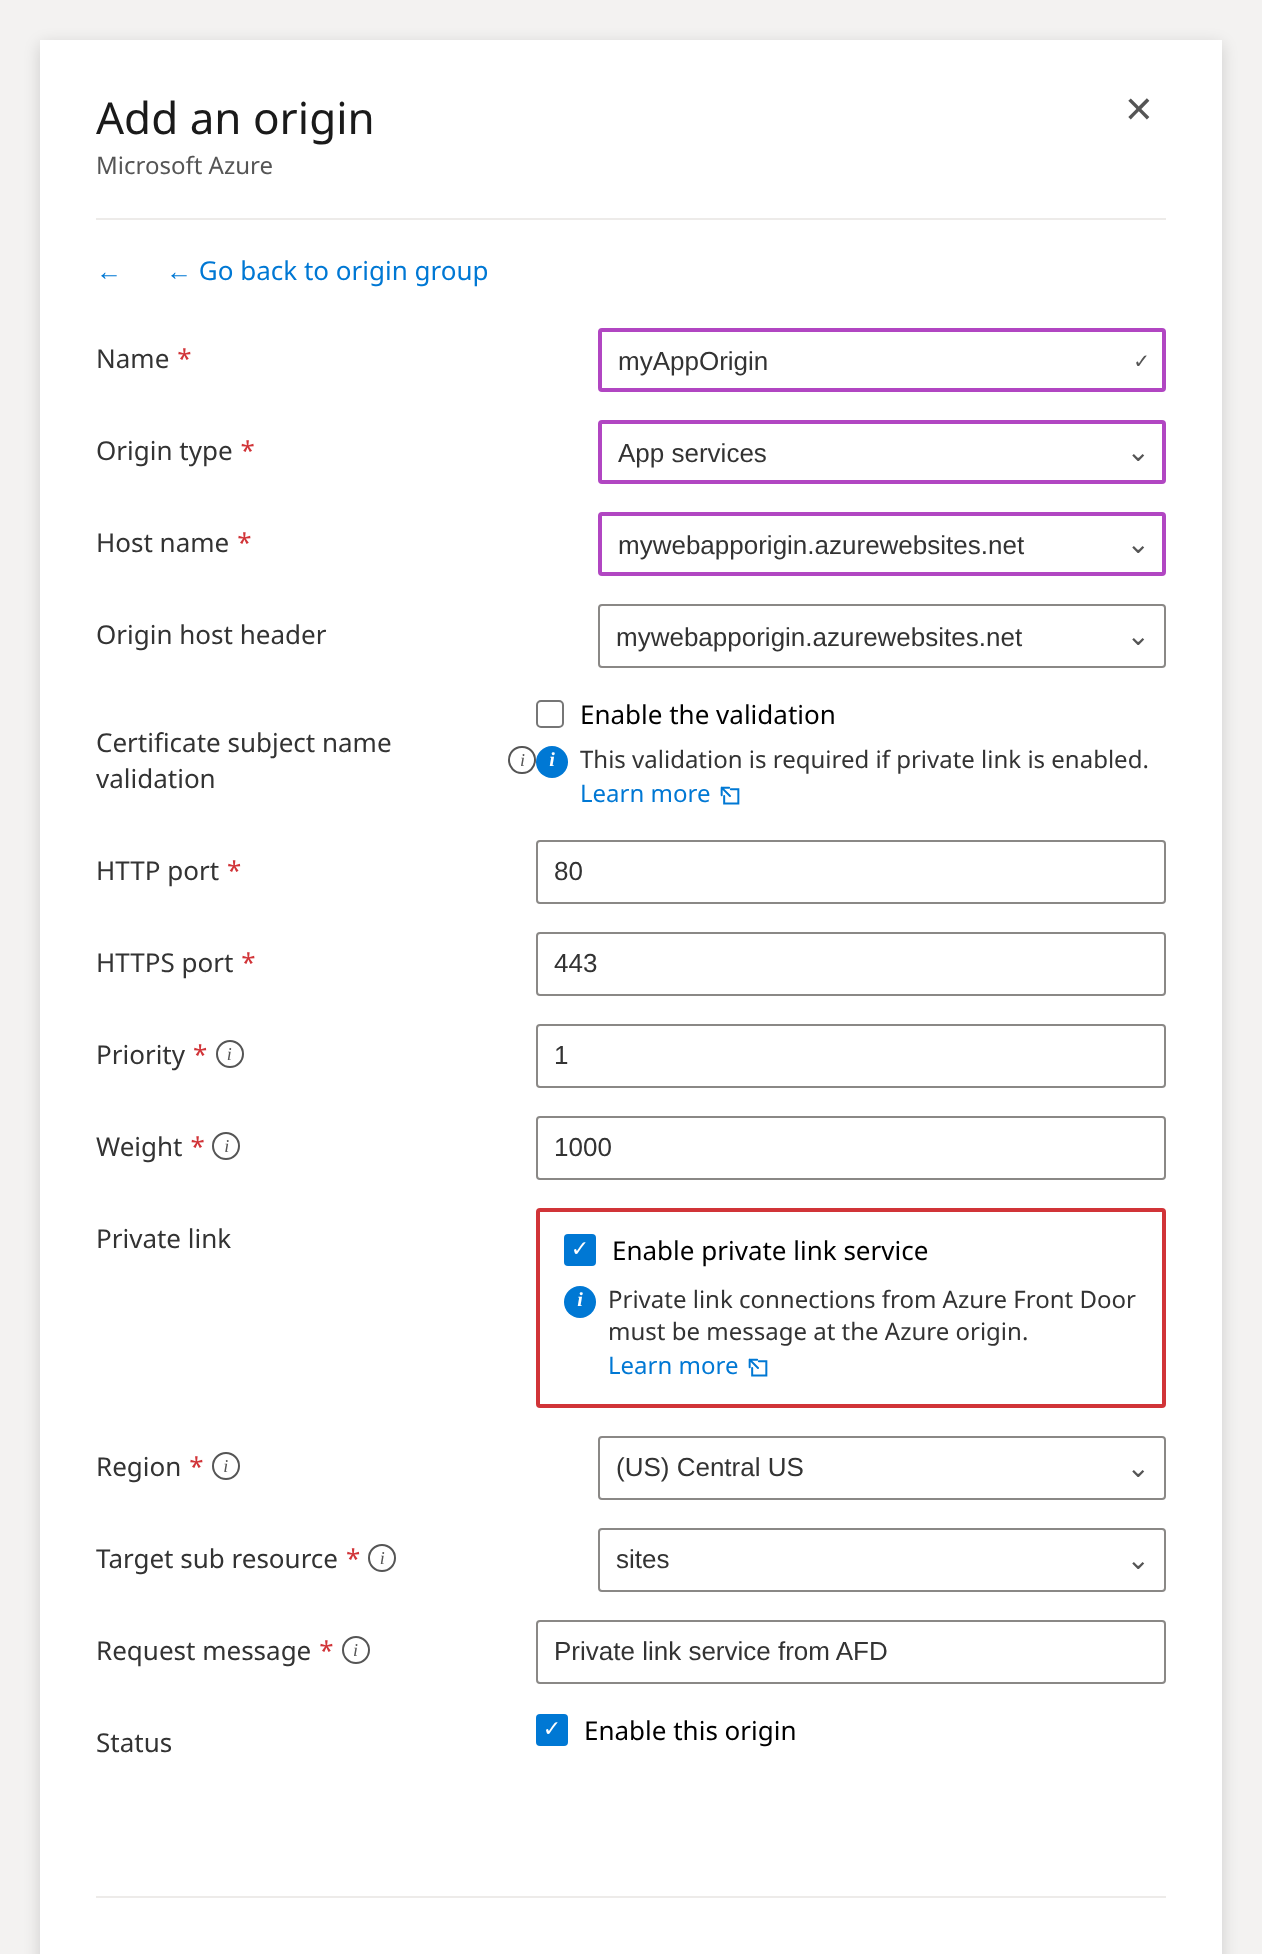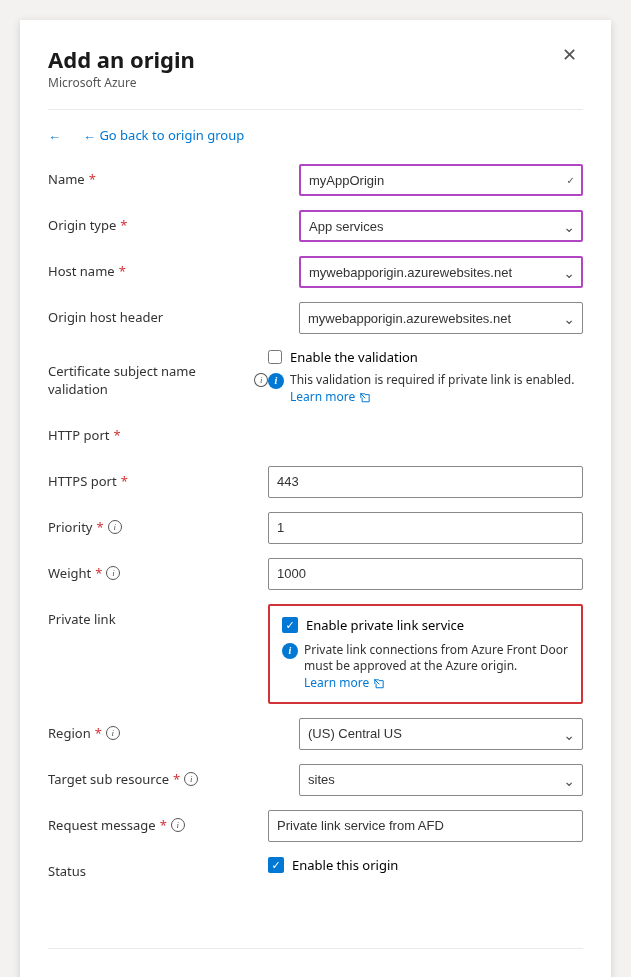--- a/index.html
+++ b/index.html
@@ -24,21 +24,21 @@
       flex-direction: column;
     }
     .panel-header {
       display: flex;
       justify-content: space-between;
       align-items: flex-start;
       margin-bottom: 2px;
     }
     .panel-title {
       font-size: 22px;
-      font-weight: 700;
+      font-weight: 400;
       color: #1a1a1a;
     }
     .panel-subtitle {
       font-size: 12px;
       color: #555;
       margin-bottom: 12px;
     }
     .close-btn {
       background: none;
       border: none;
@@ -345,20 +345,23 @@
           </span>
         </div>
       </div>
     </div>
 
     <div class="form-row">
       <div class="form-label">
         <span>HTTP port</span>
         <span class="required-star">*</span>
       </div>
+      <div class="form-control-area">
+        <input type="text" class="text-input" value="80" style="">
+      </div>
     </div>
 
     <div class="form-row">
       <div class="form-label">
         <span>HTTPS port</span>
         <span class="required-star">*</span>
       </div>
       <div class="form-control-area">
         <input type="text" class="text-input" value="443" style="">
       </div>
@@ -392,21 +395,21 @@
       </div>
       <div class="form-control-area">
         <div class="private-link-box">
           <div class="checkbox-row">
             <span class="checkbox-blue">✓</span>
             <span>Enable private link service</span>
           </div>
           <div class="private-link-info">
             <span class="info-circle-blue">i</span>
             <span>
-              <span>Private link connections from Azure Front Door must be approved at the Azure origin.</span>
+              <span>Private link connections from Azure Front Door must be message at the Azure origin.</span>
               <br>
               <a class="learn-more" href="#">
                 <span>Learn more</span>
                 <svg class="external-icon" viewBox="0 0 12 12" fill="none" xmlns="http://www.w3.org/2000/svg">
                   <path d="M1 1h4.5M1 1v4.5M1 1l5 5M6.5 2H11v8.5H2.5V6" stroke="#0078d4" stroke-width="1.2" stroke-linecap="round"></path>
                 </svg>
               </a>
             </span>
           </div>
         </div>

